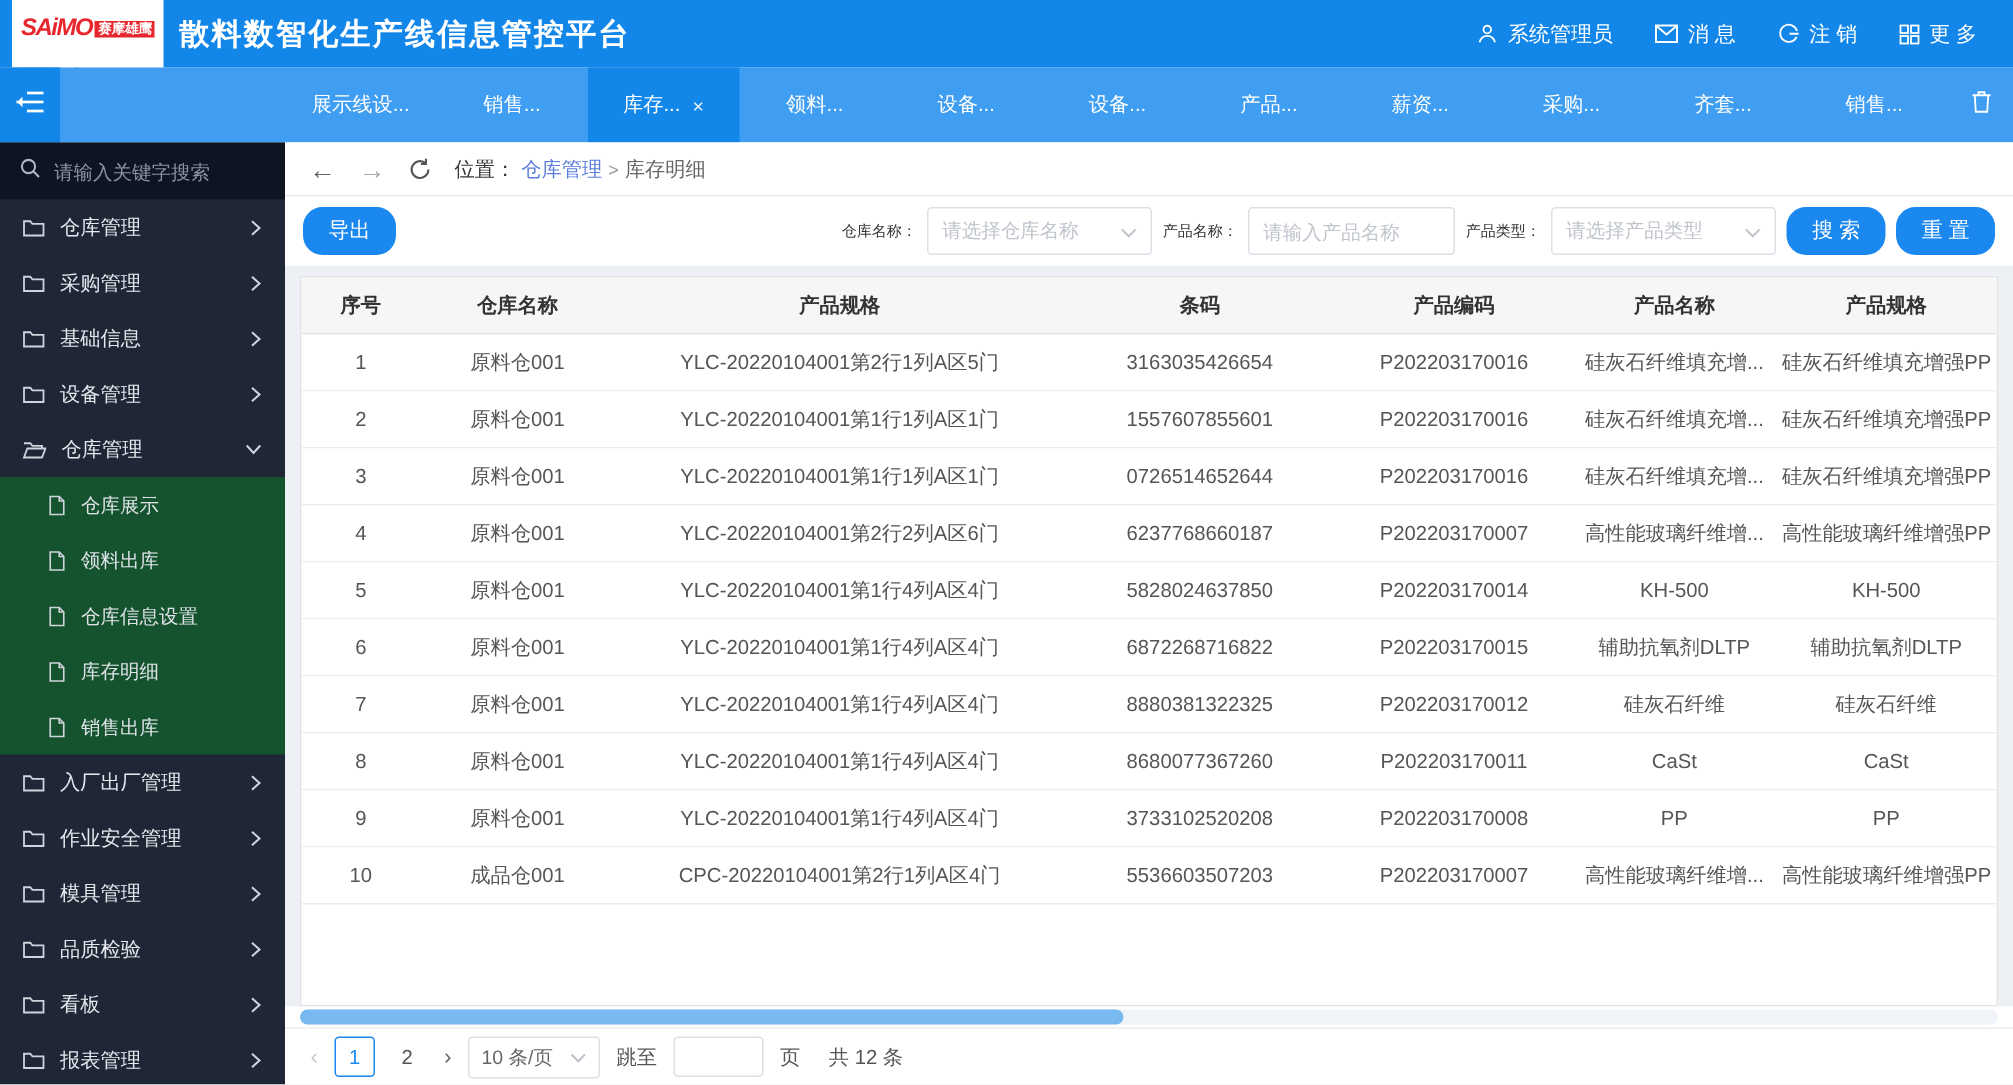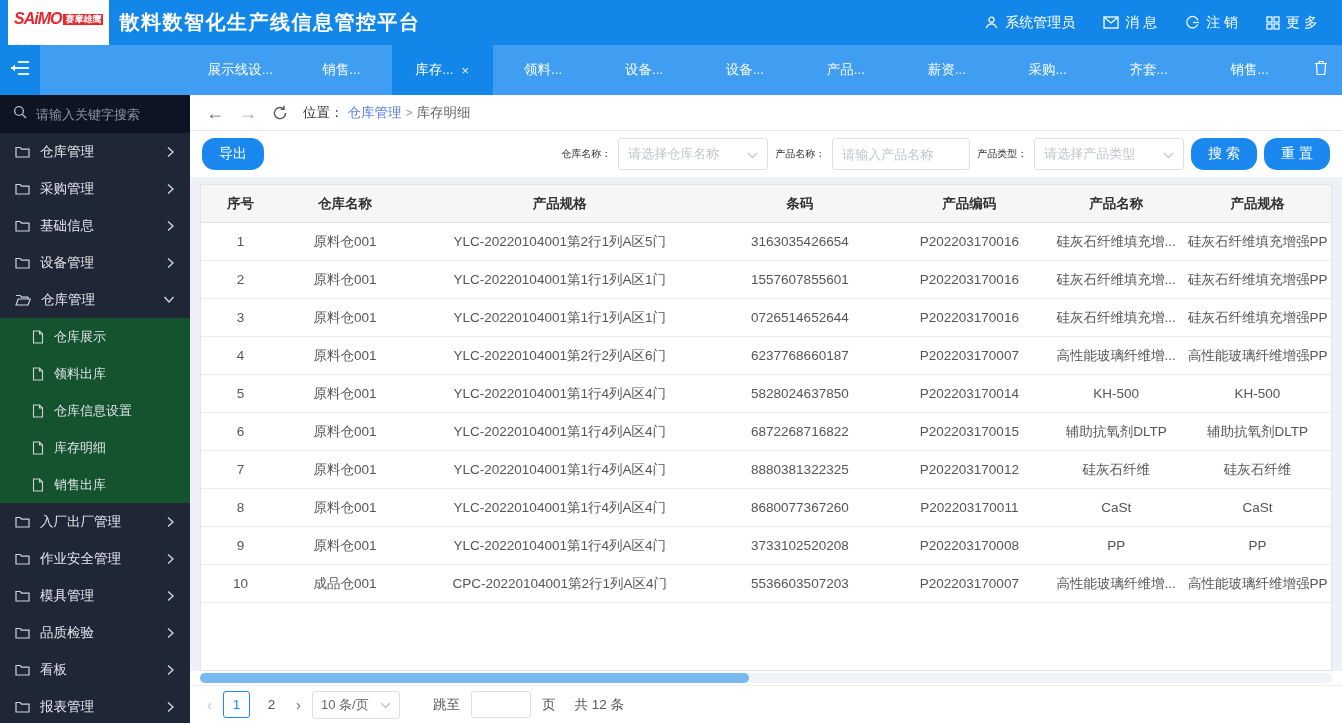--- a/index.html
+++ b/index.html
@@ -552,21 +552,21 @@
             <span class="pnum cur">1</span>
             <span class="pnum">2</span>
           </span>
         <span class="pchev next">›</span>
         <div class="psel">
           <span>10 条/页</span>
           <span><svg width="11" height="7" viewBox="0 0 11 7">
                 <polyline points="1,1 5.5,5.5 10,1" fill="none" stroke="#c0c4cc" stroke-width="1.4"></polyline>
               </svg></span>
         </div>
-        <span class="ptext" style="margin-left:22px">跳至</span>
+        <span class="ptext" style="margin-left:0">跳至</span>
         <input class="pjump" type="text" style="">
         <span class="ptext">页</span>
         <span class="ptext" style="margin-left:8px">共 12 条</span>
       </div>
 
     </div>
   </div>
 </div>
 
 </body></html>

